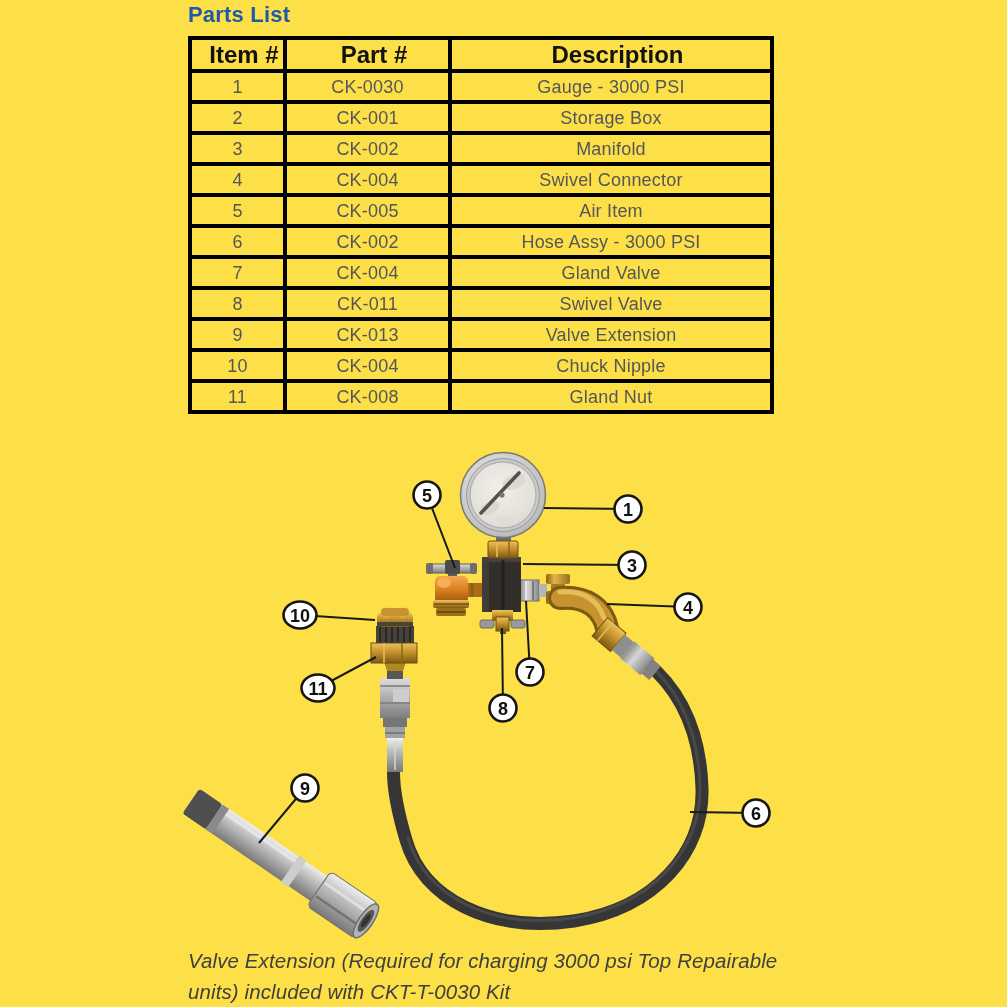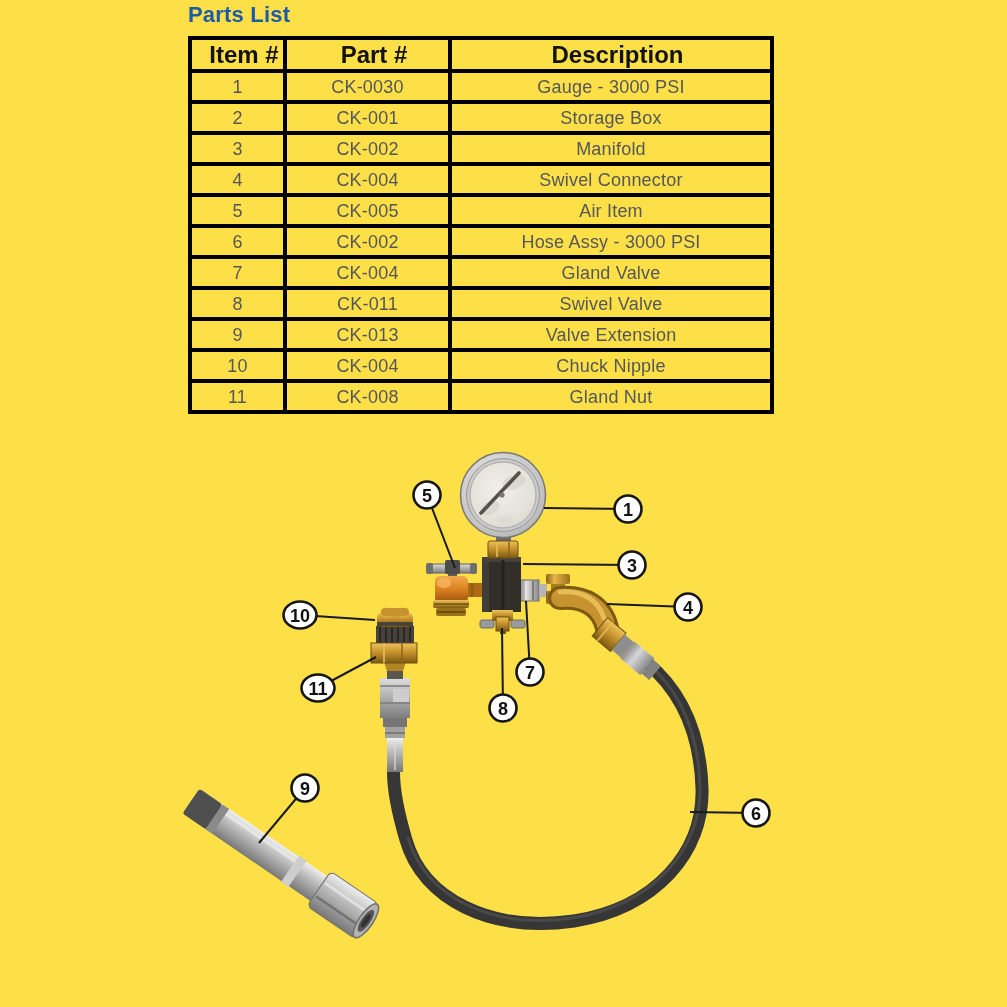--- a/index.html
+++ b/index.html
@@ -341,14 +341,18 @@
           <ellipse cx="300" cy="615" rx="16.5" ry="13.5" fill="#ffffff" stroke="#161616" stroke-width="2.6"></ellipse>
           <text x="300" y="621.5" text-anchor="middle" font-family="&quot;Liberation Sans&quot;, sans-serif" font-size="18" font-weight="bold" fill="#111111">10</text>
         </g>
         <g>
           <ellipse cx="318" cy="688" rx="16.5" ry="13.5" fill="#ffffff" stroke="#161616" stroke-width="2.6"></ellipse>
           <text x="318" y="694.5" text-anchor="middle" font-family="&quot;Liberation Sans&quot;, sans-serif" font-size="18" font-weight="bold" fill="#111111">11</text>
         </g>
       </g>
   </svg>
 
+  <div class="caption">
+    <div>Valve Extension (Required for charging 3000 psi Top Repairable</div>
+    <div>units) included with CKT-T-0030 Kit</div>
+  </div>
 
 </div>
 
 </body></html>

